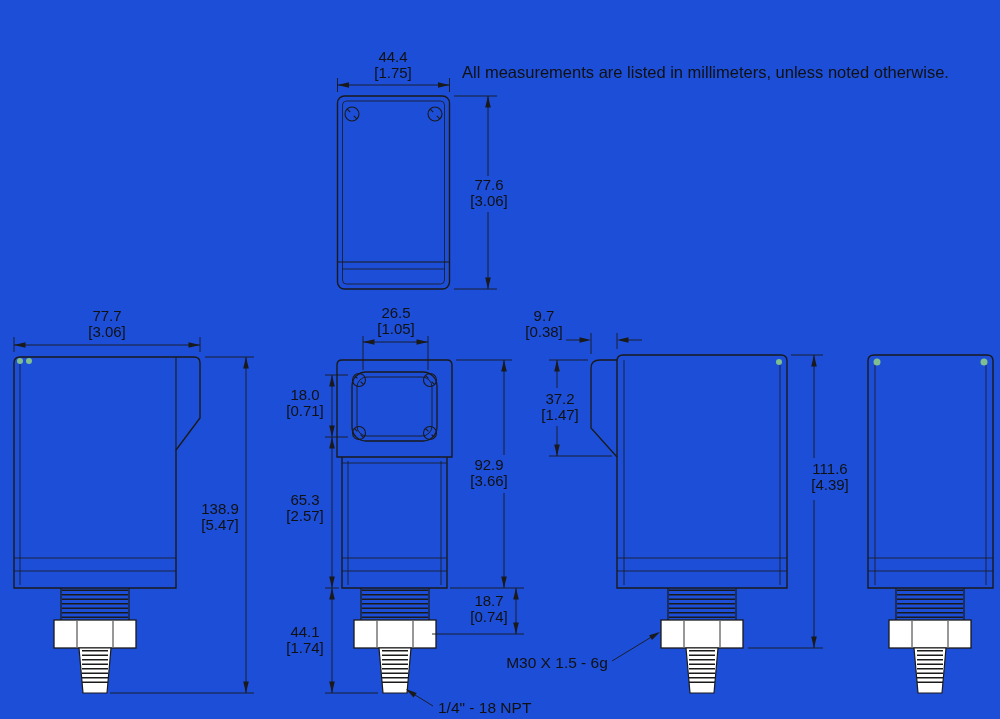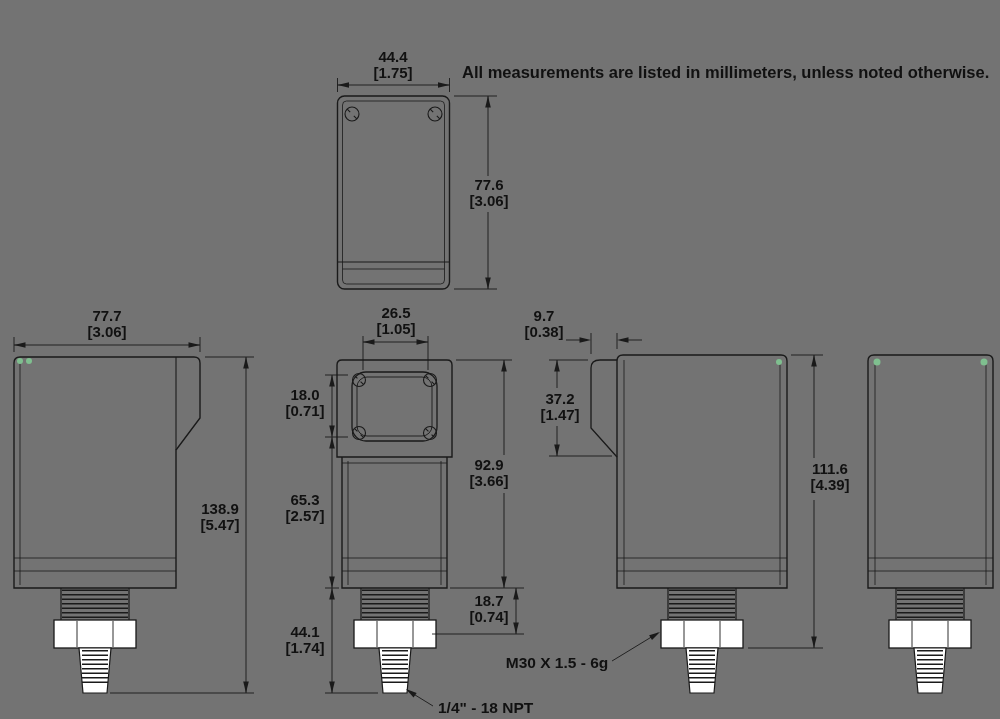--- a/index.html
+++ b/index.html
@@ -1,16 +1,16 @@
 <!DOCTYPE html>
 <html><head>
 <meta charset="utf-8">
 <style>
   html,body{margin:0;padding:0;background:#ffffff;}
-  .canvas{width:1000px;height:719px;position:relative;background:#737373;overflow:hidden;font-weight:bold;}
+  .canvas{width:1000px;height:719px;position:relative;background:#1d4ed8;overflow:hidden;}
   svg{display:block;}
   text{font-family:"Liberation Sans", sans-serif;fill:#111111;}
   .dim{font-size:15px;}
   .note{font-size:16.5px;}
   .lbl{font-size:15.5px;}
 </style>
 </head>
 <body>
 
 <div class="canvas">

